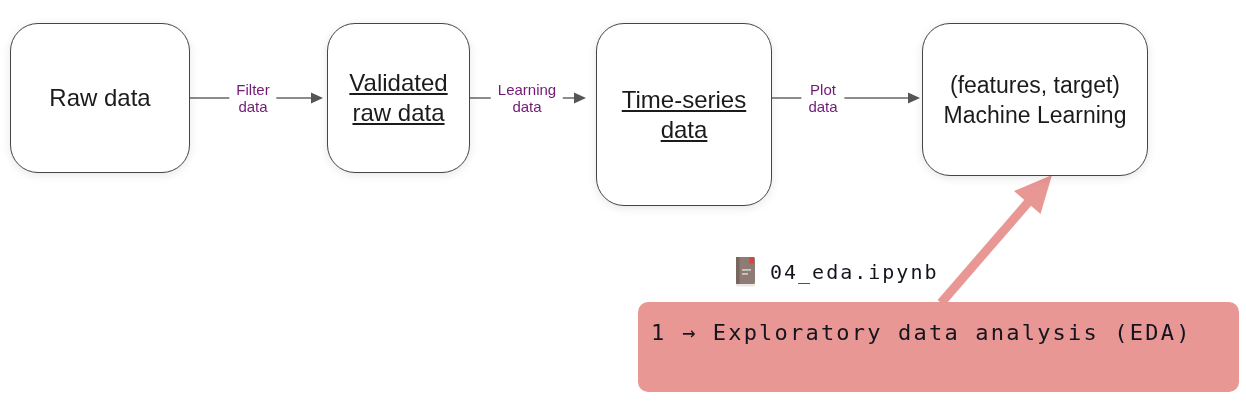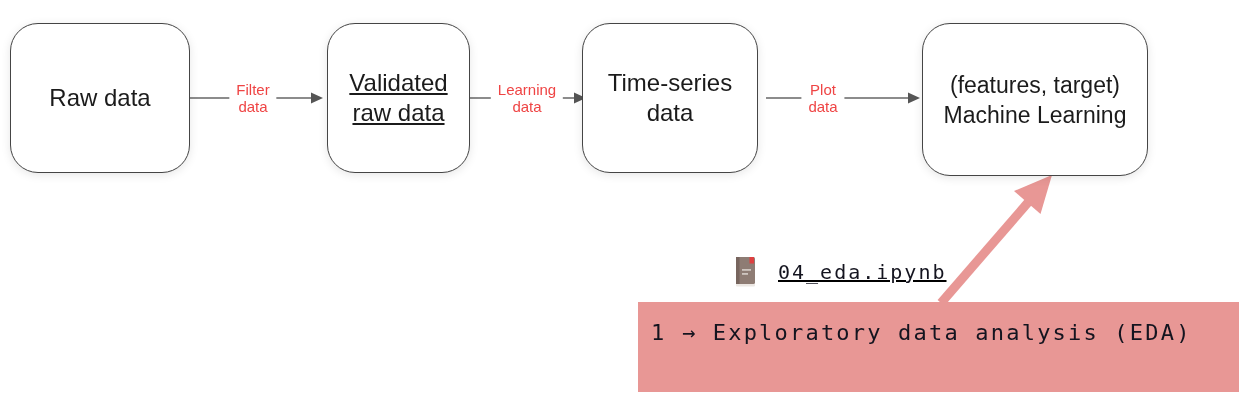--- a/index.html
+++ b/index.html
@@ -31,59 +31,58 @@
     box-shadow: 0 2px 10px rgba(0,0,0,0.10);
     z-index: 3;
   }
   .flow-box .line {
     font-size: 24px;
     line-height: 30px;
     white-space: nowrap;
   }
   .b1 { left: 10px;  top: 23px; width: 180px; height: 150px; }
   .b2 { left: 327px; top: 23px; width: 143px; height: 150px; text-decoration: underline; }
-  .b3 { left: 582px; top: 23px; width: 176px; height: 150px; }
+  .b3 { left: 596px; top: 23px; width: 176px; height: 183px; text-decoration: underline; }
   .b4 { left: 922px; top: 23px; width: 226px; height: 153px; }
   .b4 .line { font-size: 23px; line-height: 30px; }
 
   
   .wires {
     position: absolute;
     left: 0; top: 0;
     width: 1246px; height: 403px;
     z-index: 1;
   }
 
   
   .conn-label {
     position: absolute;
     transform: translate(-50%, -50%);
     background: #ffffff;
     padding: 1px 7px;
     text-align: center;
     font-size: 15px;
     line-height: 17px;
-    color: #ef4444;
+    color: #701a75;
     white-space: nowrap;
     z-index: 2;
   }
   .cl1 { left: 253px; top: 98px; }
   .cl2 { left: 527px; top: 98px; }
   .cl3 { left: 823px; top: 98px; }
 
   
   .file-row {
     position: absolute;
     left: 733px;
     top: 256px;
     display: flex;
     align-items: center;
-    gap: 20px;
+    gap: 12px;
     z-index: 4;
-    text-decoration: underline;
   }
   .nb-icon { display: block; }
   .file-name {
     font-family: "DejaVu Sans Mono", monospace;
     font-size: 20px;
     letter-spacing: 2px;
     color: #14141f;
     white-space: nowrap;
   }
 
@@ -91,20 +90,21 @@
   .annotation-box {
     position: absolute;
     left: 638px;
     top: 302px;
     width: 601px;
     height: 90px;
     box-sizing: border-box;
     background: #e89795;
     padding: 16px 0 0 13px;
     z-index: 2;
+    border-radius: 10px;
   }
   .annotation-step {
     font-family: "DejaVu Sans Mono", monospace;
     font-size: 22px;
     letter-spacing: 2.2px;
     line-height: 29px;
     color: #14141f;
     white-space: nowrap;
   }
 </style>

